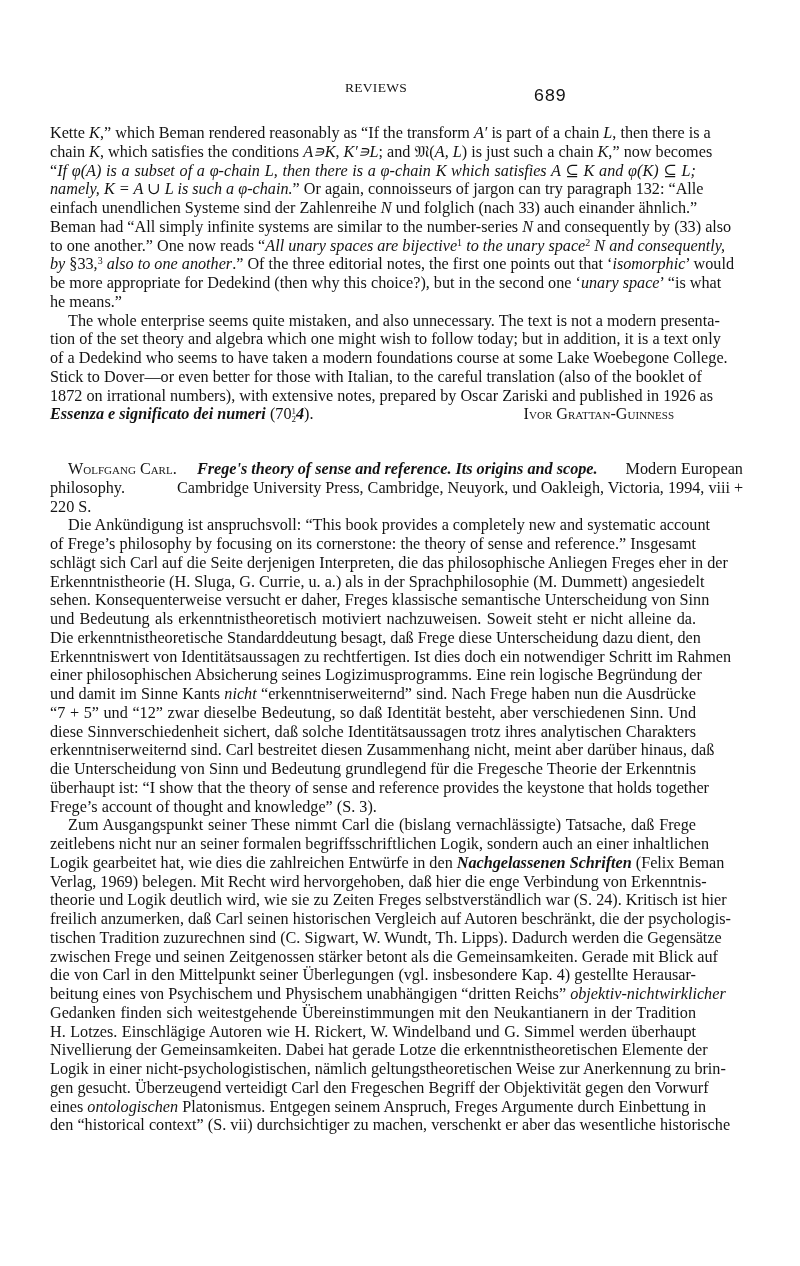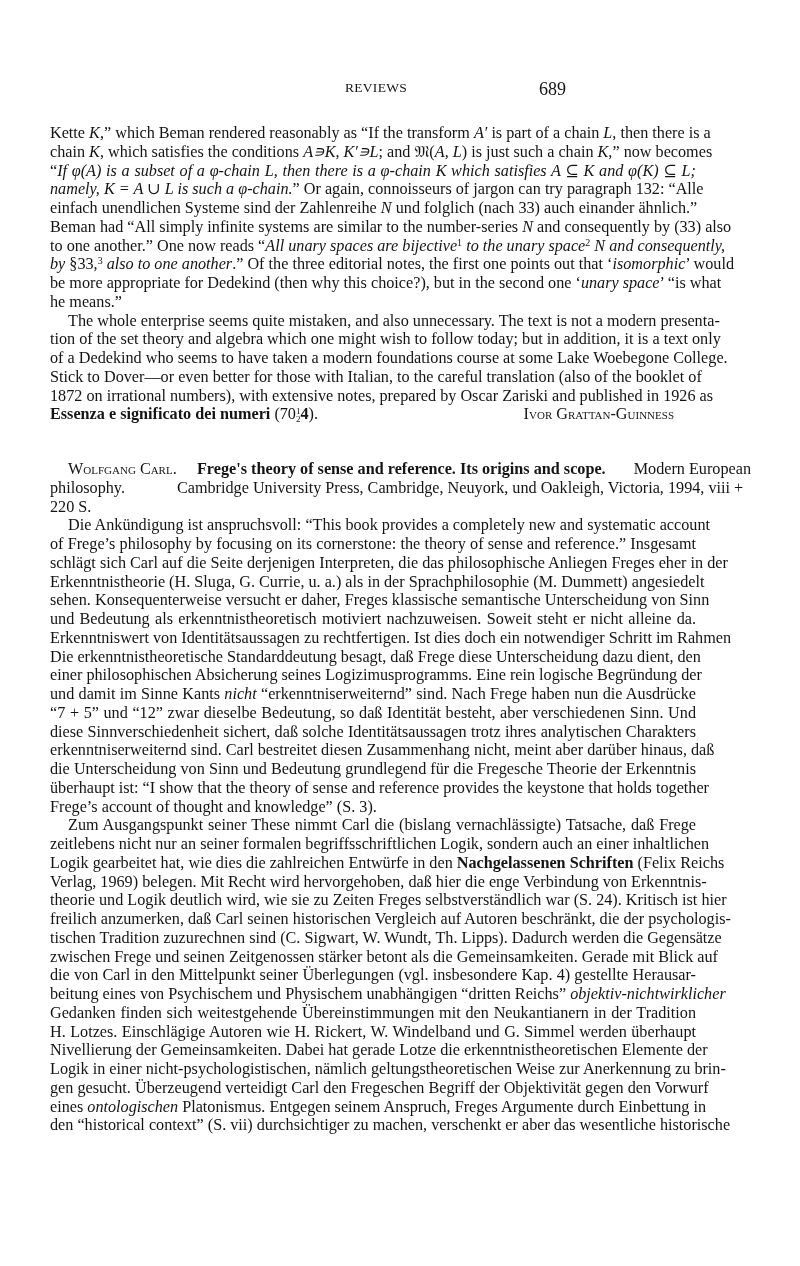--- a/index.html
+++ b/index.html
@@ -9,33 +9,33 @@
     color: #141414;
   }
   .running-head {
     position: absolute; top: 75px; left: 0; width: 670px; height: 24px;
   }
   .running-title {
     position: absolute; left: 0; width: 752px; text-align: center;
     font-size: 13.5px; letter-spacing: 0.3px; top: 5px;
   }
   .page-number {
-    position: absolute; right: 104px; top: 4px; font-size: 18px;
+    position: absolute; right: 104px; top: 11px; font-size: 18px; font-family: Liberation Mono, monospace;
   }
   .body-text {
     position: absolute; left: 50px; top: 124px; width: 646px;
     font-size: 16.2px; line-height: 18.75px;
     text-align: justify; hyphens: none;
   }
   .line { display: block; white-space: nowrap; text-align-last: justify; text-align: justify; }
   .line.last { text-align-last: left; }
   .indent { text-indent: 18px; }
   .sc { font-variant: small-caps; }
   em { font-style: italic; }
-  .bi { font-weight: bold; }
+  .bi { font-style: italic; font-weight: bold; }
   sup { font-size: 10px; line-height: 0; vertical-align: 5px; }
   .frac { display: inline-block; font-size: 9px; line-height: 8px; vertical-align: -3px; text-align: center; }
   .frac span { display: block; }
   .signature-line { display: flex; justify-content: space-between; white-space: nowrap; }
   .signature { margin-right: 22px; font-variant: small-caps; }
   .section-gap { height: 18px; }
   .heading-line { display: flex; justify-content: space-between; white-space: nowrap; gap: 28px; }
 </style>
 </head>
 <body>
@@ -88,35 +88,35 @@
   </div>
 
   <div id="r2paras">
       <div>
         <span class="line indent"><span>Die Ankündigung ist anspruchsvoll: “This book provides a completely new and systematic account</span></span>
         <span class="line"><span>of Frege’s philosophy by focusing on its cornerstone:  the theory of sense and reference.”  Insgesamt</span></span>
         <span class="line"><span>schlägt sich Carl auf die Seite derjenigen Interpreten, die das philosophische Anliegen Freges eher in der</span></span>
         <span class="line"><span>Erkenntnistheorie (H. Sluga, G. Currie, u. a.) als in der Sprachphilosophie (M. Dummett) angesiedelt</span></span>
         <span class="line"><span>sehen.  Konsequenterweise versucht er daher, Freges klassische semantische Unterscheidung von Sinn</span></span>
         <span class="line"><span>und Bedeutung als erkenntnistheoretisch motiviert nachzuweisen.  Soweit steht er nicht alleine da.</span></span>
+        <span class="line"><span>Die erkenntnistheoretische Standarddeutung besagt, daß Frege diese Unterscheidung dazu dient, den</span></span>
         <span class="line"><span>Erkenntniswert von Identitätsaussagen zu rechtfertigen.  Ist dies doch ein notwendiger Schritt im Rahmen</span></span>
-        <span class="line"><span>Die erkenntnistheoretische Standarddeutung besagt, daß Frege diese Unterscheidung dazu dient, den</span></span>
         <span class="line"><span>einer philosophischen Absicherung seines Logizimusprogramms.  Eine rein logische Begründung der</span></span>
         <span class="line"><span>und damit im Sinne Kants </span><em>nicht</em><span> “erkenntniserweiternd” sind.  Nach Frege haben nun die Ausdrücke</span></span>
         <span class="line"><span>“7 + 5” und “12” zwar dieselbe Bedeutung, so daß Identität besteht, aber verschiedenen Sinn.  Und</span></span>
         <span class="line"><span>diese Sinnverschiedenheit sichert, daß solche Identitätsaussagen trotz ihres analytischen Charakters</span></span>
         <span class="line"><span>erkenntniserweiternd sind. Carl bestreitet diesen Zusammenhang nicht, meint aber darüber hinaus, daß</span></span>
         <span class="line"><span>die Unterscheidung von Sinn und Bedeutung grundlegend für die Fregesche Theorie der Erkenntnis</span></span>
         <span class="line"><span>überhaupt ist: “I show that the theory of sense and reference provides the keystone that holds together</span></span>
         <span class="line last"><span>Frege’s account of thought and knowledge” (S. 3).</span></span>
       </div>
       <div>
         <span class="line indent"><span>Zum Ausgangspunkt seiner These nimmt Carl die (bislang vernachlässigte) Tatsache, daß Frege</span></span>
         <span class="line"><span>zeitlebens nicht nur an seiner formalen begriffsschriftlichen Logik, sondern auch an einer inhaltlichen</span></span>
-        <span class="line"><span>Logik gearbeitet hat, wie dies die zahlreichen Entwürfe in den </span><span class="bi">Nachgelassenen Schriften</span><span> (Felix Reichs</span></span>
+        <span class="line"><span>Logik gearbeitet hat, wie dies die zahlreichen Entwürfe in den </span><span class="bi">Nachgelassenen Schriften</span><span> (Felix Beman</span></span>
         <span class="line"><span>Verlag, 1969) belegen.  Mit Recht wird hervorgehoben, daß hier die enge Verbindung von Erkenntnis-</span></span>
         <span class="line"><span>theorie und Logik deutlich wird, wie sie zu Zeiten Freges selbstverständlich war (S. 24).  Kritisch ist hier</span></span>
         <span class="line"><span>freilich anzumerken, daß Carl seinen historischen Vergleich auf Autoren beschränkt, die der psychologis-</span></span>
         <span class="line"><span>tischen Tradition zuzurechnen sind (C. Sigwart, W. Wundt, Th. Lipps).  Dadurch werden die Gegensätze</span></span>
         <span class="line"><span>zwischen Frege und seinen Zeitgenossen stärker betont als die Gemeinsamkeiten.  Gerade mit Blick auf</span></span>
         <span class="line"><span>die von Carl in den Mittelpunkt seiner Überlegungen (vgl. insbesondere Kap. 4) gestellte Herausar-</span></span>
         <span class="line"><span>beitung eines von Psychischem und Physischem unabhängigen “dritten Reichs” </span><em>objektiv-nichtwirklicher</em></span>
         <span class="line"><span>Gedanken finden sich weitestgehende Übereinstimmungen mit den Neukantianern in der Tradition</span></span>
         <span class="line"><span>H. Lotzes.  Einschlägige Autoren wie H. Rickert, W. Windelband und G. Simmel werden überhaupt</span></span>
         <span class="line"><span>Nivellierung der Gemeinsamkeiten.  Dabei hat gerade Lotze die erkenntnistheoretischen Elemente der</span></span>

